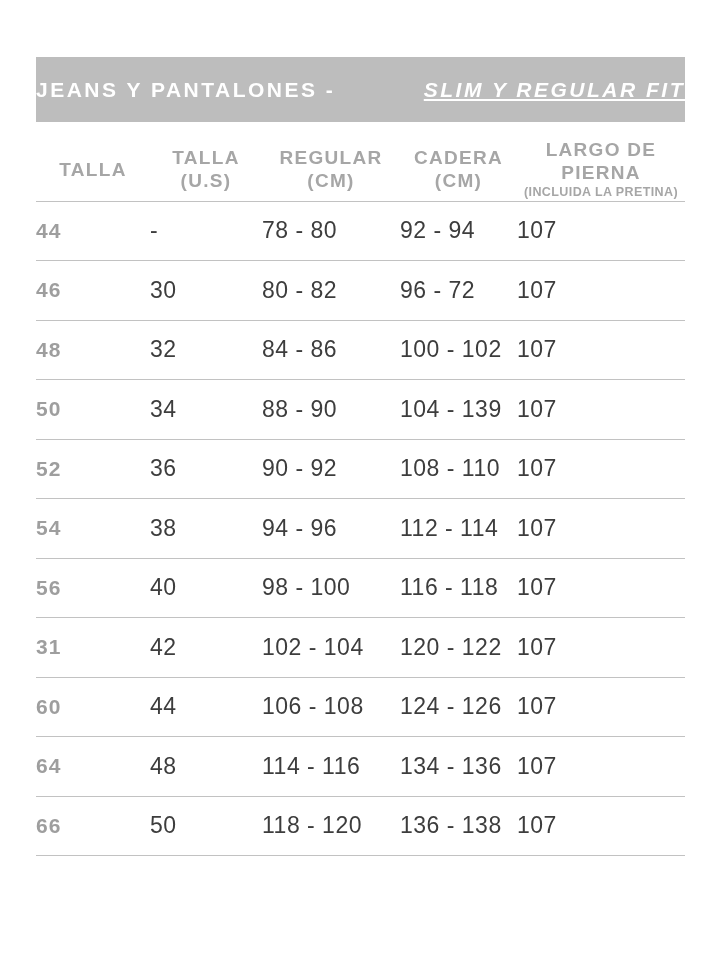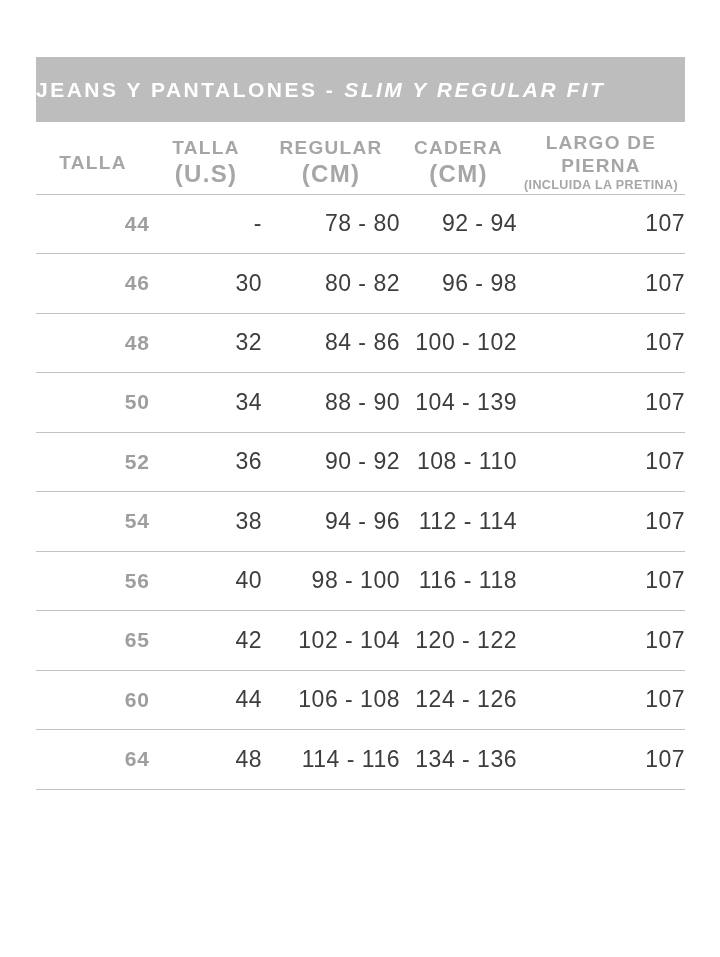--- a/index.html
+++ b/index.html
@@ -13,51 +13,51 @@
   }
   *{box-sizing:border-box;}
   html,body{margin:0;padding:0;}
   body{
     width:720px;height:957px;
     background:var(--page-bg);
     font-family:"Liberation Sans", sans-serif;
     overflow:hidden;
   }
   .banner{
-    margin:57px 0 9px 36px;
+    margin:57px 0 16px 36px;
     width:649px;height:65px;
     background:var(--banner-bg);
     color:var(--banner-fg);
-    display:flex;align-items:center;justify-content:flex-start;
+    display:flex;align-items:center;justify-content:space-between;
     gap:0.42em;
     font-size:21px;font-weight:bold;letter-spacing:2.5px;
     white-space:nowrap;
   }
-  .banner .italic{font-style:italic;}
+  .banner .italic{font-style:italic;text-decoration:underline;}
   table.size-table{
     margin-left:36px;
     width:649px;
     border-collapse:collapse;
     table-layout:fixed;
   }
   table.size-table th{
     height:63px;
     padding:0;
     vertical-align:middle;text-align:center;
     color:var(--header-fg);
     font-size:19px;font-weight:bold;
     letter-spacing:1.3px;line-height:1.22;
     border-bottom:1px solid var(--line);
   }
-  th .th-sub{font-size:24px;font-weight:bold;}
+  th .th-sub{font-size:19px;font-weight:bold;}
   th .th-sub.sub-small{font-size:12.5px;letter-spacing:0.4px;margin-top:1px;text-align:center;}
   table.size-table td{
     height:59.5px;
     padding:0;
-    text-align:right;vertical-align:middle;
+    text-align:left;vertical-align:middle;
     border-bottom:1px solid var(--line);
     font-size:23px;font-weight:normal;
     color:var(--value-fg);
     letter-spacing:0.5px;
   }
   table.size-table td.size{
     font-weight:bold;
     color:var(--size-fg);
     font-size:21px;
     letter-spacing:1px;
@@ -107,21 +107,21 @@
         <td class="size">44</td>
         <td>-</td>
         <td>78 - 80</td>
         <td>92 - 94</td>
         <td>107</td>
       </tr>
       <tr>
         <td class="size">46</td>
         <td>30</td>
         <td>80 - 82</td>
-        <td>96 - 98</td>
+        <td>96 - 72</td>
         <td>107</td>
       </tr>
       <tr>
         <td class="size">48</td>
         <td>32</td>
         <td>84 - 86</td>
         <td>100 - 102</td>
         <td>107</td>
       </tr>
       <tr>
@@ -146,34 +146,41 @@
         <td>107</td>
       </tr>
       <tr>
         <td class="size">56</td>
         <td>40</td>
         <td>98 - 100</td>
         <td>116 - 118</td>
         <td>107</td>
       </tr>
       <tr>
-        <td class="size">65</td>
+        <td class="size">31</td>
         <td>42</td>
         <td>102 - 104</td>
         <td>120 - 122</td>
         <td>107</td>
       </tr>
       <tr>
         <td class="size">60</td>
         <td>44</td>
         <td>106 - 108</td>
         <td>124 - 126</td>
         <td>107</td>
       </tr>
       <tr>
         <td class="size">64</td>
         <td>48</td>
         <td>114 - 116</td>
         <td>134 - 136</td>
         <td>107</td>
       </tr>
+      <tr>
+        <td class="size">66</td>
+        <td>50</td>
+        <td>118 - 120</td>
+        <td>136 - 138</td>
+        <td>107</td>
+      </tr>
     </tbody>
 </table>
 
 </body></html>

